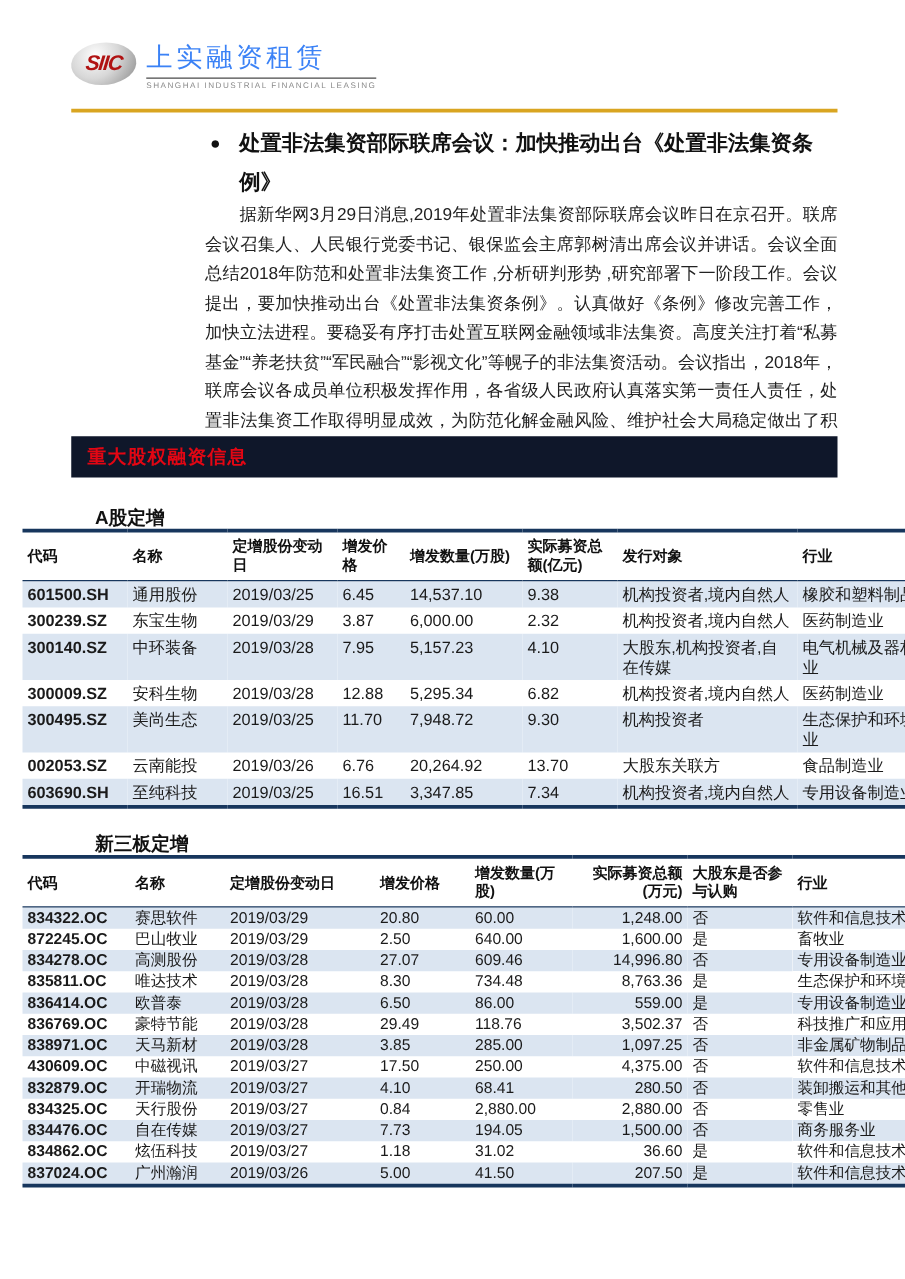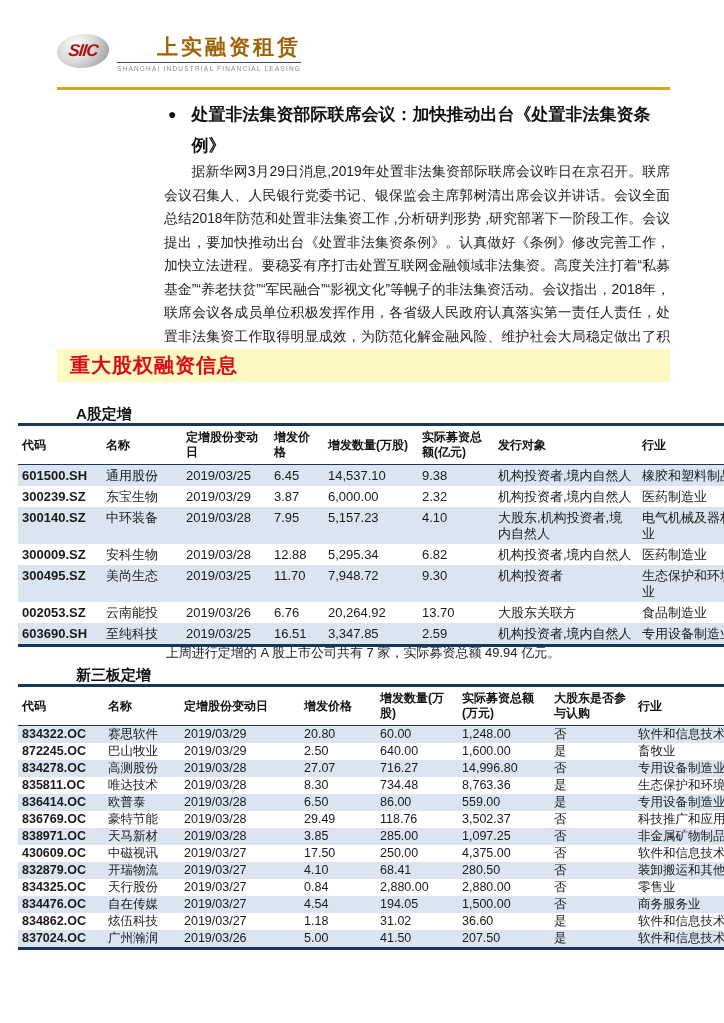--- a/index.html
+++ b/index.html
@@ -6,35 +6,35 @@
   body{width:724px;height:1023px;font-family:"Liberation Sans",sans-serif;color:#1a1a1a;}
   .page{position:relative;width:724px;height:1023px;overflow:hidden;background:#ffffff;}
 
   
   .logo{position:absolute;left:57px;top:34px;display:flex;align-items:flex-start;gap:8px;}
   .emblem{width:52px;height:34px;border-radius:50%;
     background:radial-gradient(circle at 35% 30%, #fdfdfd 0%, #d8d8d8 45%, #a8a8a8 80%, #8e8e8e 100%);
     display:flex;align-items:center;justify-content:center;
     font-style:italic;font-weight:bold;font-size:17px;letter-spacing:-1px;color:#b01212;
     transform:skewX(-6deg);}
-  .logo-text .cn{font-size:21px;font-weight:bold;letter-spacing:3px;color:#a16207;
-    border-bottom:1.5px solid #4a4a4a;padding-bottom:2px;line-height:26px;text-align:right;}
+  .logo-text .cn{font-size:21px;font-weight:normal;letter-spacing:3px;color:#3b82f6;
+    border-bottom:1.5px solid #4a4a4a;padding-bottom:2px;line-height:26px;}
   .logo-text .en{font-size:6.5px;color:#8a8a8a;letter-spacing:1.2px;margin-top:2px;}
   .gold-rule{position:absolute;left:57px;top:87px;width:613px;height:3px;background:#d9a521;}
 
   
   .headline{position:absolute;left:168px;top:99px;width:494px;display:flex;gap:15px;
     font-weight:bold;font-size:17px;line-height:31px;color:#111;}
   .bullet{flex:0 0 auto;font-size:14px;line-height:31px;}
   .news-body{position:absolute;left:164px;top:160px;width:506px;margin:0;
     font-size:13.8px;line-height:23.5px;text-align:justify;text-indent:2em;color:#222;}
 
   
   .banner{position:absolute;left:57px;top:349px;width:613px;height:33px;box-sizing:border-box;
-    background:#fef9c3;color:#e30613;font-weight:bold;font-size:20px;line-height:33px;
+    background:#0f172a;color:#e30613;font-weight:bold;font-size:15px;line-height:33px;
     padding-left:13px;letter-spacing:1px;}
 
   .sec-title{position:absolute;margin:12px;font-size:15px;font-weight:bold;color:#111;}
   .a-title{left:64px;top:393px;}
   .b-title{left:64px;top:654px;font-family:Liberation Mono, monospace;}
 
   
   .tbl{position:absolute;left:18px;width:690px;table-layout:fixed;border-collapse:collapse;
     border-top:3px solid #17365d;border-bottom:3px solid #17365d;}
   .tbl thead tr{border-bottom:1px solid #17365d;}
@@ -56,21 +56,21 @@
   .table-a th:nth-child(8),.table-a td:nth-child(8){width:126px;}
 
   .table-b{top:684px;}
   .table-b td{padding:1px 4px;line-height:15px;font-size:12.5px;}
   .table-b td:last-child{white-space:nowrap;overflow:hidden;}
   .table-b th:nth-child(1),.table-b td:nth-child(1){width:78px;}
   .table-b th:nth-child(2),.table-b td:nth-child(2){width:68px;}
   .table-b th:nth-child(3),.table-b td:nth-child(3){width:112px;}
   .table-b th:nth-child(4),.table-b td:nth-child(4){width:68px;}
   .table-b th:nth-child(5),.table-b td:nth-child(5){width:74px;}
-  .table-b th:nth-child(6),.table-b td:nth-child(6){width:84px;}
+  .table-b th:nth-child(6),.table-b td:nth-child(6){width:84px;text-align:right;}
   .table-b th:nth-child(7),.table-b td:nth-child(7){width:76px;}
   .table-b th:nth-child(8),.table-b td:nth-child(8){width:130px;}
 
   .note{position:absolute;left:18px;top:644px;width:690px;text-align:center;
     font-size:13px;color:#222;}
 
   .footer{position:absolute;left:0;top:949px;width:724px;text-align:center;
     font-size:11px;font-weight:bold;color:#222;}
 </style>
 </head>
@@ -132,21 +132,21 @@
           <td>机构投资者,境内自然人</td>
           <td>医药制造业</td>
         </tr>
         <tr>
           <td>300140.SZ</td>
           <td>中环装备</td>
           <td>2019/03/28</td>
           <td>7.95</td>
           <td>5,157.23</td>
           <td>4.10</td>
-          <td>大股东,机构投资者,境内自然人</td>
+          <td>大股东,机构投资者,自在传媒</td>
           <td>电气机械及器材制造业</td>
         </tr>
         <tr>
           <td>300009.SZ</td>
           <td>安科生物</td>
           <td>2019/03/28</td>
           <td>12.88</td>
           <td>5,295.34</td>
           <td>6.82</td>
           <td>机构投资者,境内自然人</td>
@@ -171,27 +171,26 @@
           <td>13.70</td>
           <td>大股东关联方</td>
           <td>食品制造业</td>
         </tr>
         <tr>
           <td>603690.SH</td>
           <td>至纯科技</td>
           <td>2019/03/25</td>
           <td>16.51</td>
           <td>3,347.85</td>
-          <td>2.59</td>
+          <td>7.34</td>
           <td>机构投资者,境内自然人</td>
           <td>专用设备制造业</td>
         </tr>
       </tbody>
     </table>
-  <div class="note">上周进行定增的 A 股上市公司共有 7 家，实际募资总额 49.94 亿元。</div>
 
   <h3 class="sec-title b-title">新三板定增</h3>
   <table class="tbl table-b">
       <thead>
         <tr>
           <th>代码</th>
           <th>名称</th>
           <th>定增股份变动日</th>
           <th>增发价格</th>
           <th>增发数量(万股)</th>
@@ -219,21 +218,21 @@
           <td>640.00</td>
           <td>1,600.00</td>
           <td>是</td>
           <td>畜牧业</td>
         </tr>
         <tr>
           <td>834278.OC</td>
           <td>高测股份</td>
           <td>2019/03/28</td>
           <td>27.07</td>
-          <td>716.27</td>
+          <td>609.46</td>
           <td>14,996.80</td>
           <td>否</td>
           <td>专用设备制造业</td>
         </tr>
         <tr>
           <td>835811.OC</td>
           <td>唯达技术</td>
           <td>2019/03/28</td>
           <td>8.30</td>
           <td>734.48</td>
@@ -298,21 +297,21 @@
           <td>0.84</td>
           <td>2,880.00</td>
           <td>2,880.00</td>
           <td>否</td>
           <td>零售业</td>
         </tr>
         <tr>
           <td>834476.OC</td>
           <td>自在传媒</td>
           <td>2019/03/27</td>
-          <td>4.54</td>
+          <td>7.73</td>
           <td>194.05</td>
           <td>1,500.00</td>
           <td>否</td>
           <td>商务服务业</td>
         </tr>
         <tr>
           <td>834862.OC</td>
           <td>炫伍科技</td>
           <td>2019/03/27</td>
           <td>1.18</td>

